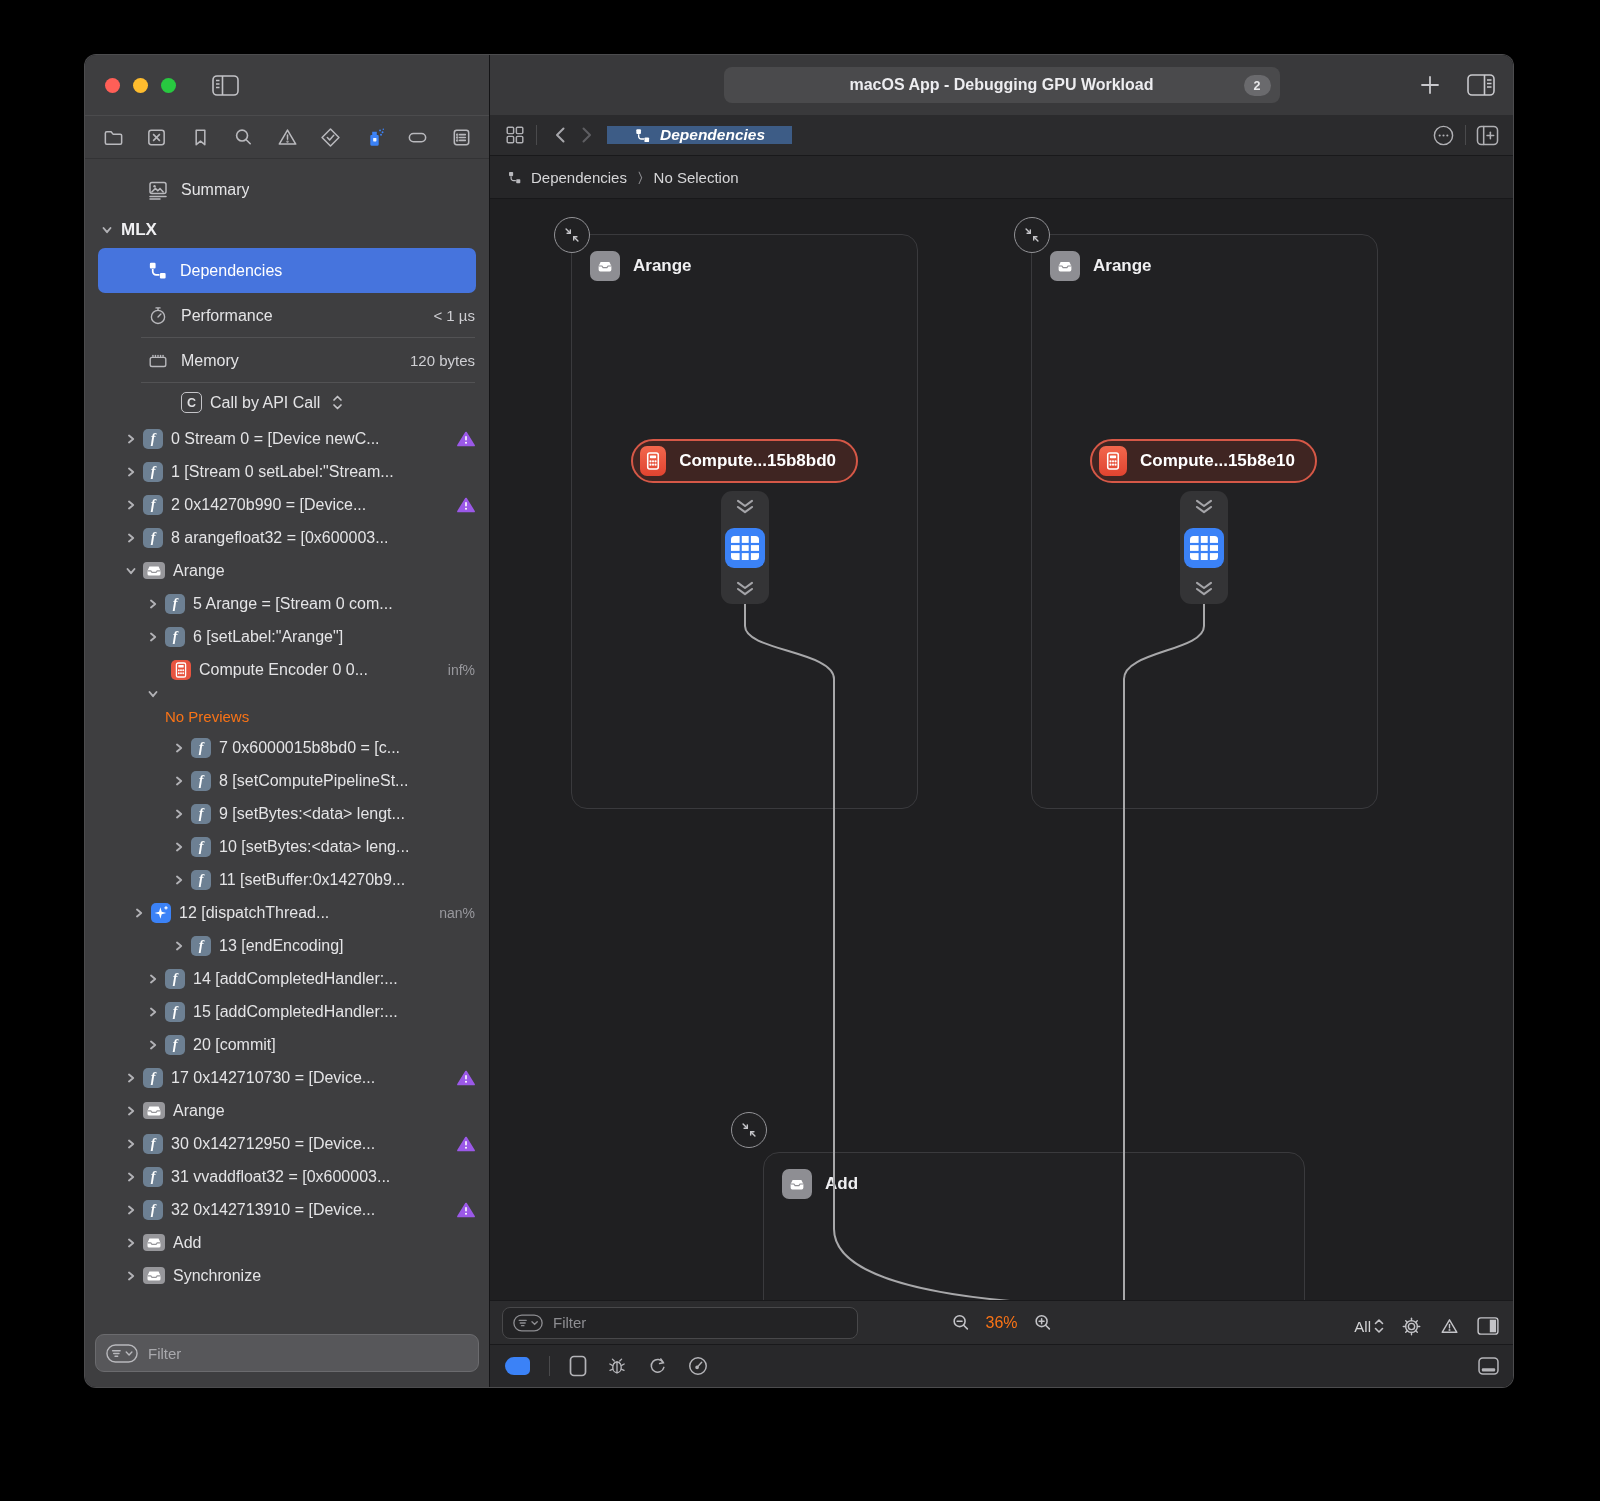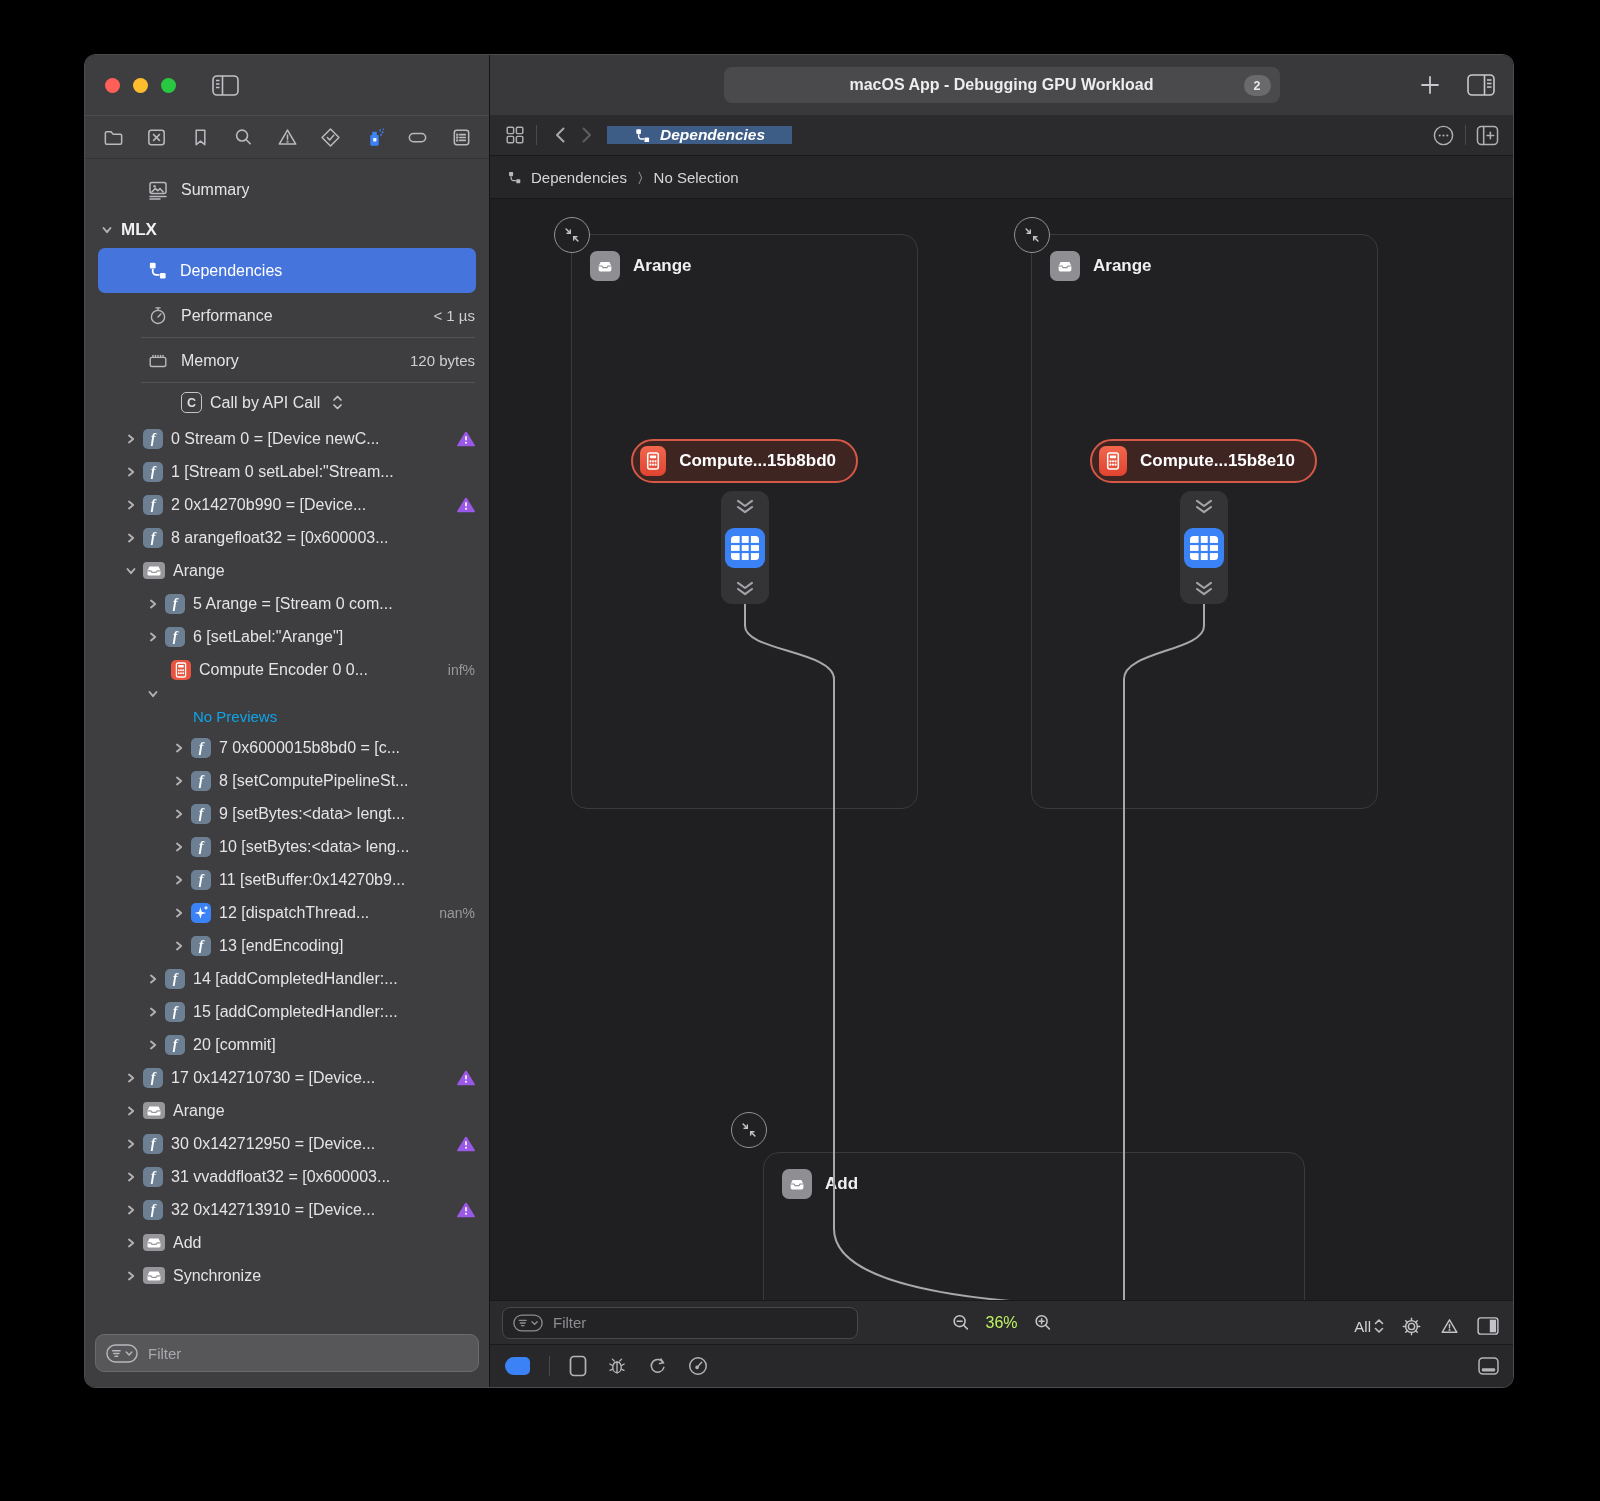--- a/index.html
+++ b/index.html
@@ -23,21 +23,21 @@
   .icoslot{flex:none;margin-left:6px;display:inline-flex;}
   .root-row{height:36px;font-weight:700;font-size:17px;padding-left:16px;color:#f0f0f2;}
   .view-row{height:45px;padding-left:56px;}
   .view-row.sel{background:#4674dd;border-radius:7px;margin:0 13px;padding-left:43px;color:#fff;}
   .view-row .vlbl{margin-left:12px;}
   .vdet{color:#cfcfd3;font-size:15px;}
   .divline::after{content:"";position:absolute;left:56px;right:14px;bottom:0;border-bottom:1px solid #525254;}
   .gb-row{height:39px;padding-left:96px;}
   .cbox{flex:none;width:19px;height:19px;border:1.6px solid #c4c4c8;border-radius:5px;color:#dedee0;font-size:12.5px;font-weight:700;display:inline-flex;align-items:center;justify-content:center;}
   .mini-chev{height:15px;padding-left:62px;}
-  .muted-row{height:30px;padding-left:108px;color:#0ea5e9;font-size:15px;}
+  .muted-row{height:30px;padding-left:80px;color:#f97316;font-size:15px;}
   .sb-filterbar{height:52px;display:flex;align-items:center;padding:0 10px 8px 10px;}
   .sb-filterpill{flex:1;height:36px;background:#57575a;border:1px solid #6b6b6e;border-radius:9px;display:flex;align-items:center;gap:8px;padding:0 10px;}
   .sb-filterpill input{flex:1;background:transparent;border:none;outline:none;color:#e6e6e8;font-size:15px;}
   .sb-filterpill input::placeholder{color:#a9a9ad;}
   .fp-icons{display:flex;gap:12px;align-items:center;}
   
   .main{flex:1;display:flex;flex-direction:column;background:#1e1e20;min-width:0;}
   .titlebar{height:60px;background:#39393b;position:relative;flex:none;}
   .title-pill{position:absolute;left:50%;top:12px;transform:translateX(-50%);width:556px;height:36px;background:#4a4a4c;border-radius:8px;display:flex;align-items:center;justify-content:center;color:#ededf0;font-size:16px;font-weight:600;}
   .tab-badge{position:absolute;right:9px;top:8px;min-width:21px;height:21px;border-radius:10.5px;background:#6a6a6d;color:#e8e8ea;font-size:12.5px;font-weight:600;display:flex;align-items:center;justify-content:center;padding:0 3px;}
@@ -58,21 +58,21 @@
   .node{position:absolute;height:44px;box-sizing:border-box;border:2px solid #d65847;background:#3f2522;border-radius:22px;display:flex;align-items:center;gap:13px;padding:0 20px 0 7px;color:#fff;font-weight:700;font-size:17px;z-index:4;}
   .node-ic{width:30px;height:30px;border-radius:7px;background:linear-gradient(#f2674d,#e04430);display:flex;align-items:center;justify-content:center;}
   .port{position:absolute;width:48px;height:113px;background:#343436;border-radius:11px;display:flex;flex-direction:column;align-items:center;justify-content:space-between;padding:8px 0;box-sizing:border-box;z-index:4;}
   .gridic{width:40px;height:40px;border-radius:9px;background:#3b82f7;display:flex;align-items:center;justify-content:center;}
   .edges{position:absolute;left:0;top:0;z-index:2;}
   
   .zoombar{height:43px;background:#2b2b2d;border-top:1px solid #19191b;display:flex;align-items:center;padding:0 12px;flex:none;position:relative;}
   .zb-filterpill{width:356px;height:32px;background:#232325;border:1px solid #48484a;border-radius:8px;display:flex;align-items:center;gap:8px;padding:0 10px;box-sizing:border-box;}
   .zb-filterpill input{flex:1;background:transparent;border:none;outline:none;color:#cfcfd1;font-size:15px;}
   .zb-filterpill input::placeholder{color:#8d8d91;}
-  .zoomctr{position:absolute;left:50%;transform:translateX(-50%);display:flex;align-items:center;gap:15px;color:#bef264;font-size:16px;font-weight:500;}
+  .zoomctr{position:absolute;left:50%;transform:translateX(-50%);display:flex;align-items:center;gap:15px;color:#f97316;font-size:16px;font-weight:500;}
   .zb-right{position:absolute;right:14px;display:flex;align-items:center;gap:17px;color:#d4d4d6;font-size:15px;margin-top:7px;}
   .allsel{display:flex;align-items:center;gap:3px;}
   .debugbar{height:42px;background:#28282a;border-top:1px solid #19191b;display:flex;align-items:center;padding:0 15px;gap:19px;flex:none;position:relative;}
   .capture-ic{width:25px;height:18px;border-radius:9px 5px 5px 9px;background:#3b82f7;}
   .db-right{position:absolute;right:14px;display:flex;align-items:center;}
   svg{display:block;}
 </style>
 </head>
 <body>
 
@@ -371,21 +371,21 @@
           <span class="sp"></span>
         </div>
         <div class="trow item-row" style="padding-left: 88px;">
           <svg class="chv" width="12" height="12" viewBox="0 0 12 12">
             <polyline points="4,2.5 8.2,6 4,9.5" fill="none" stroke="#b2b2b6" stroke-width="1.9" stroke-linecap="round" stroke-linejoin="round"></polyline>
           </svg>
           <span class="fic">f</span>
           <span class="lbl">11 [setBuffer:0x14270b9...</span>
           <span class="sp"></span>
         </div>
-        <div class="trow item-row" style="padding-left: 88px;">
+        <div class="trow item-row" style="padding-left: 48px;">
           <svg class="chv" width="12" height="12" viewBox="0 0 12 12">
             <polyline points="4,2.5 8.2,6 4,9.5" fill="none" stroke="#b2b2b6" stroke-width="1.9" stroke-linecap="round" stroke-linejoin="round"></polyline>
           </svg>
           <span class="icoslot">
             <svg width="20" height="20" viewBox="0 0 20 20">
               <rect width="20" height="20" rx="5" fill="#3b82f7"></rect>
               <path d="M9.4 4.2 L10.7 8.7 L15.2 10 L10.7 11.3 L9.4 15.8 L8.1 11.3 L3.6 10 L8.1 8.7 Z" fill="#fff"></path>
               <path d="M15 3.2 v3.2 M13.4 4.8 h3.2" stroke="#fff" stroke-width="1.2" fill="none"></path>
             </svg>
           </span>

